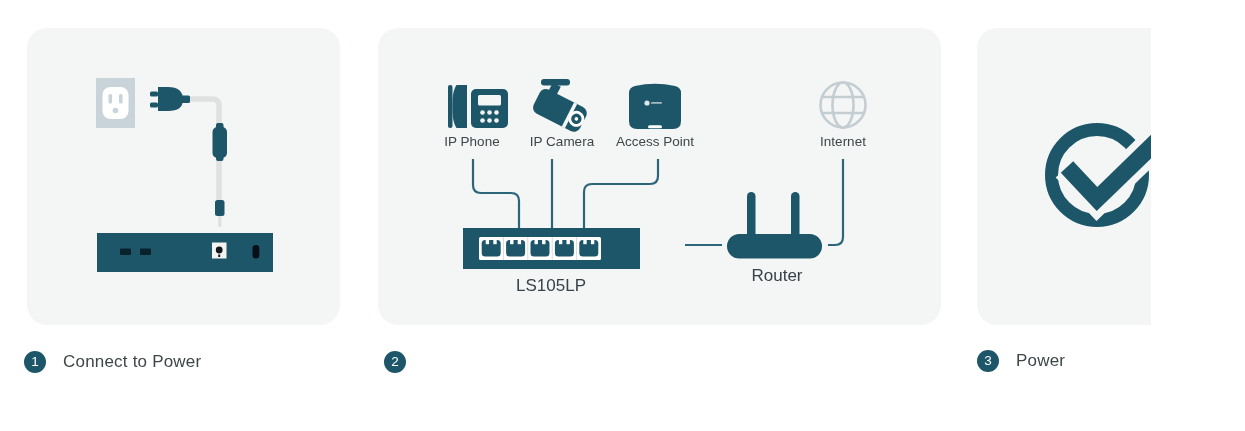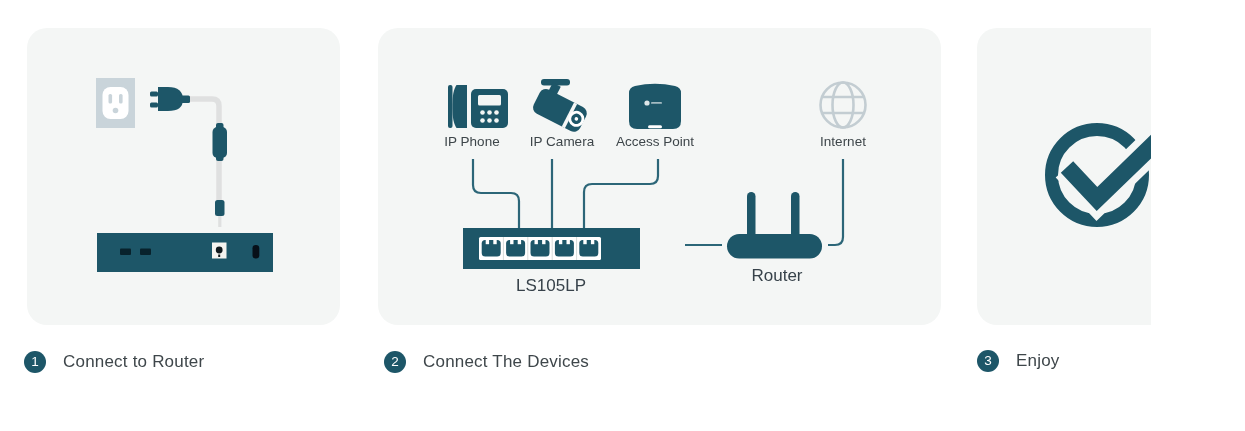--- a/index.html
+++ b/index.html
@@ -181,24 +181,23 @@
       <g>
         <circle cx="120" cy="147" r="45.5" fill="none" stroke="#1d5668" stroke-width="13"></circle>
         <path d="M90 139 L120 171 L186 107" fill="none" stroke="#f4f6f5" stroke-width="31"></path>
         <path d="M90 139 L120 171 L186 107" fill="none" stroke="#1d5668" stroke-width="17"></path>
       </g>
     </svg>
   </div>
 
   <div class="step-row" id="step-1">
     <div class="step-badge">1</div>
-    <div class="step-label">Connect to Router</div>
+    <div class="step-label">Connect to Power</div>
   </div>
   <div class="step-row" id="step-2">
     <div class="step-badge">2</div>
-    <div class="step-label">Connect The Devices</div>
   </div>
   <div class="step-row" id="step-3">
     <div class="step-badge">3</div>
-    <div class="step-label">Enjoy</div>
+    <div class="step-label">Power</div>
   </div>
 
 </div>
 
 </body></html>

